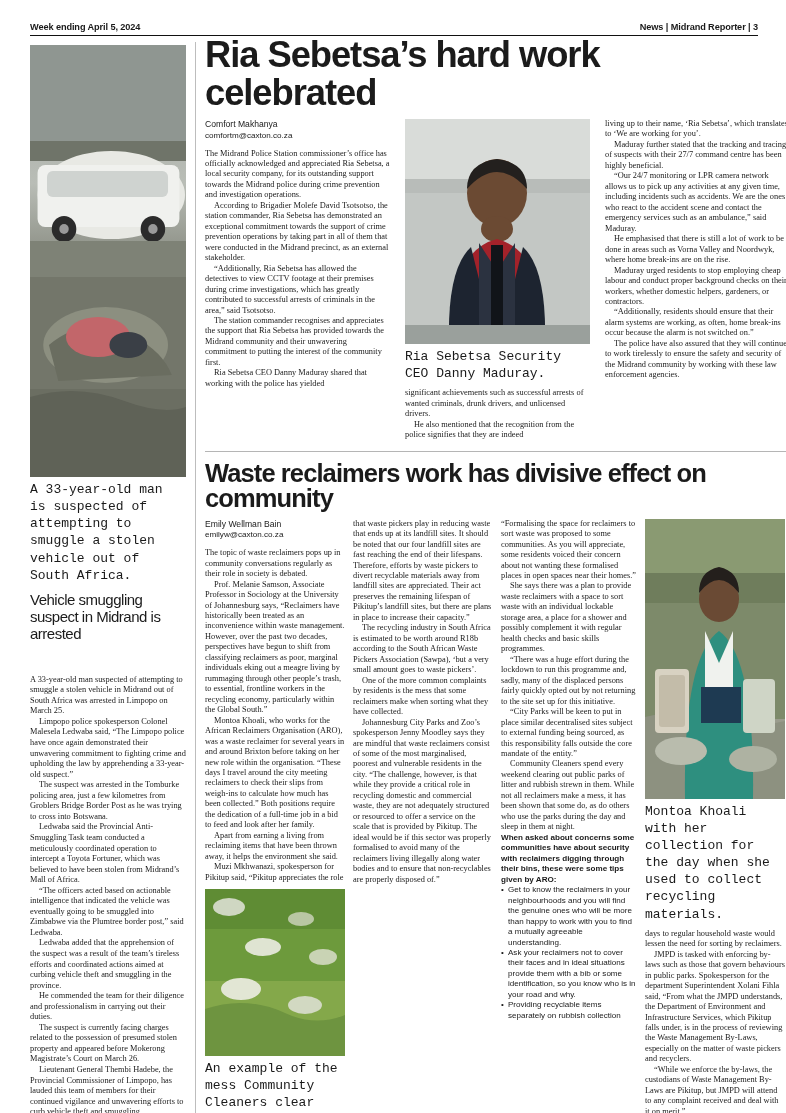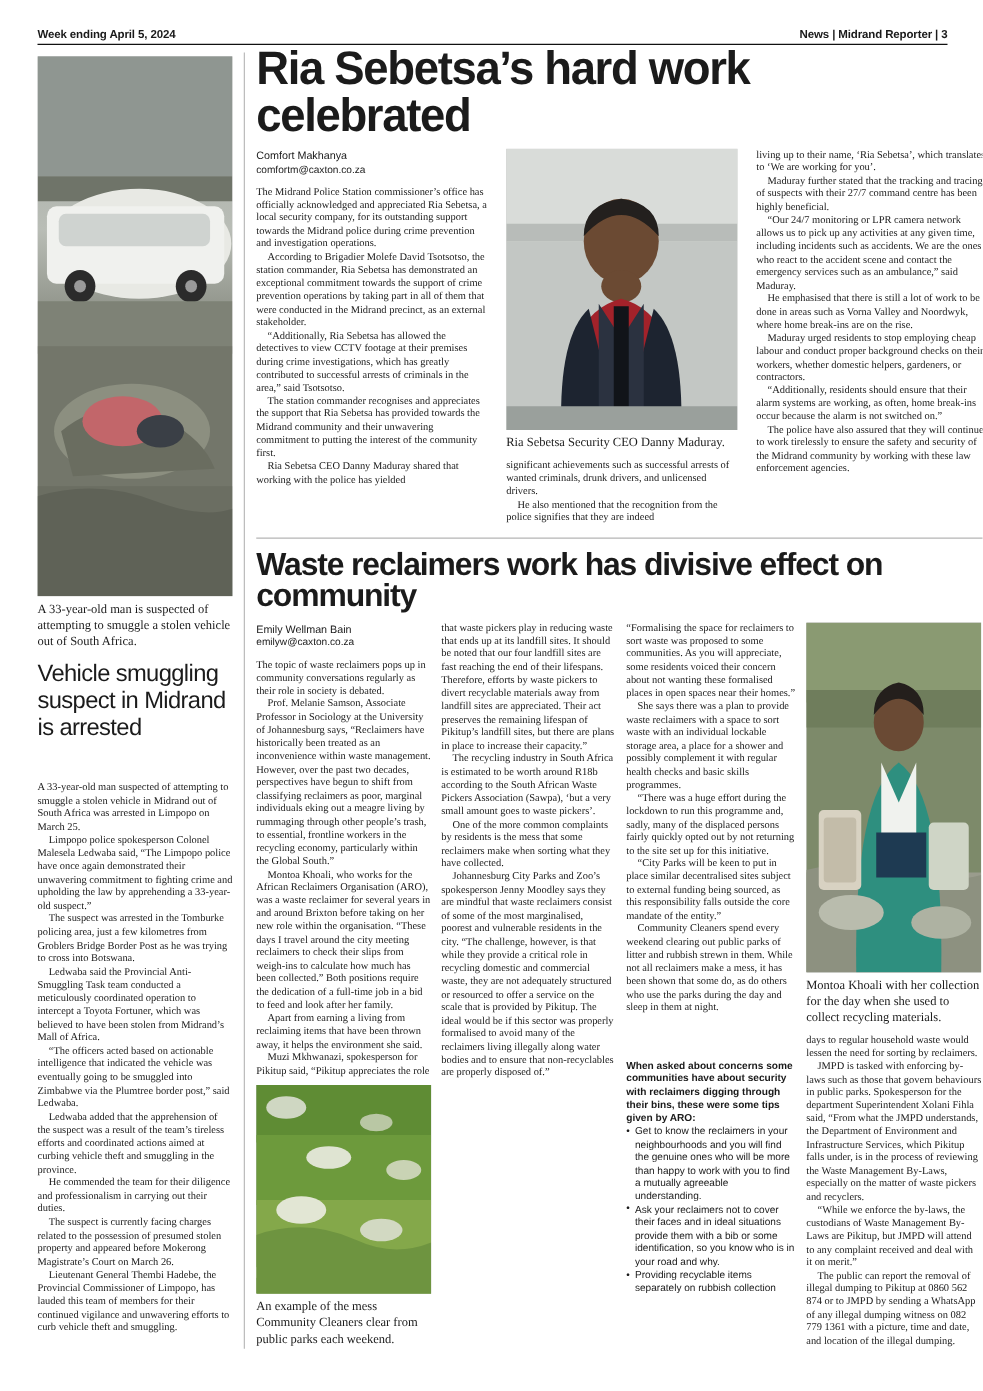--- a/index.html
+++ b/index.html
@@ -29,39 +29,39 @@
   .body-grid{display:flex;gap:0;}
   .left-rail{width:165px;flex:0 0 165px;padding-right:9px;box-sizing:border-box;}
   .rail-divider{
     width:1px;background:#bdbdbd;margin:6px 9px 0 0;flex:0 0 1px;align-self:stretch;
   }
   .main-col{flex:1 1 auto;}
   
   .photo{display:block;width:100%;background:#cfcfcf;position:relative;overflow:hidden;}
   .photo svg{display:block;width:100%;height:100%;}
   .caption{
-    font-family:Liberation Serif, serif;
-    font-size:10px;line-height:1.32;color:#1a1a1a;
+    font-family:Liberation Mono, monospace;
+    font-size:13px;line-height:1.32;color:#1a1a1a;
     margin-top:4px;
   }
   
   h1.headline-main{
     font-family:"Liberation Sans", sans-serif;
     font-weight:bold;font-size:37.5px;line-height:1.0;
     letter-spacing:-1.1px;margin:0 0 8px 0;color:#1b1b1b;
     transform:scaleX(0.97);transform-origin:left center;
   }
   h1.headline-second{
     font-family:"Liberation Sans", sans-serif;
     font-weight:bold;font-size:25.5px;line-height:1.0;
     letter-spacing:-0.9px;margin:0 0 7px 0;color:#1b1b1b;
   }
   h2.rail-headline{
     font-family:"Liberation Sans", sans-serif;
-    font-weight:normal;font-size:19px;line-height:1.13;
+    font-weight:normal;font-size:15px;line-height:1.13;
     letter-spacing:-0.5px;margin:8px 0 8px 0;color:#1b1b1b;
   }
   
   .byline{font-family:"Liberation Sans", sans-serif;font-size:8.1px;line-height:1.35;margin-bottom:7px;}
   .byline .name{font-size:8.6px;}
   
   .col-text{font-size:8.35px;line-height:1.255;text-align:left;}
   .col-text p{margin:0;text-indent:9px;}
   .col-text p.noindent{text-indent:0;}
   .rail-text{font-size:8.35px;line-height:1.265;margin-top:32px;}
@@ -71,21 +71,21 @@
   .a1{display:flex;gap:15px;}
   .a1 .c{width:185px;flex:0 0 185px;}
   .a1 .c.mid{width:185px;flex:0 0 185px;}
   .a1 .c.right{width:185px;flex:0 0 185px;}
   .sep-rule{border-top:1px solid #b5b5b5;margin:10px 0 9px 0;}
   
   .a2{display:flex;gap:8px;}
   .a2 .c{width:136px;flex:0 0 136px;}
   .a2 .c.wide{width:140px;flex:0 0 140px;}
   .a2 .c.last{width:140px;flex:0 0 140px;}
-  .lead{font-weight:bold;font-family:"Liberation Sans", sans-serif;font-size:8.1px;line-height:1.3;margin-top:36px;}
+  .lead{font-weight:bold;font-family:"Liberation Sans", sans-serif;font-size:8.1px;line-height:1.3;}
   ul.tips{margin:0;padding:0;list-style:none;font-family:"Liberation Sans", sans-serif;font-size:8.05px;line-height:1.3;}
   ul.tips li{position:relative;padding-left:7px;margin-bottom:0;}
   ul.tips li:before{content:"\2022";position:absolute;left:0;top:-0.5px;}
   .gap6{height:6px;}
 </style>
 </head>
 <body>
 
 <div class="page">
 

